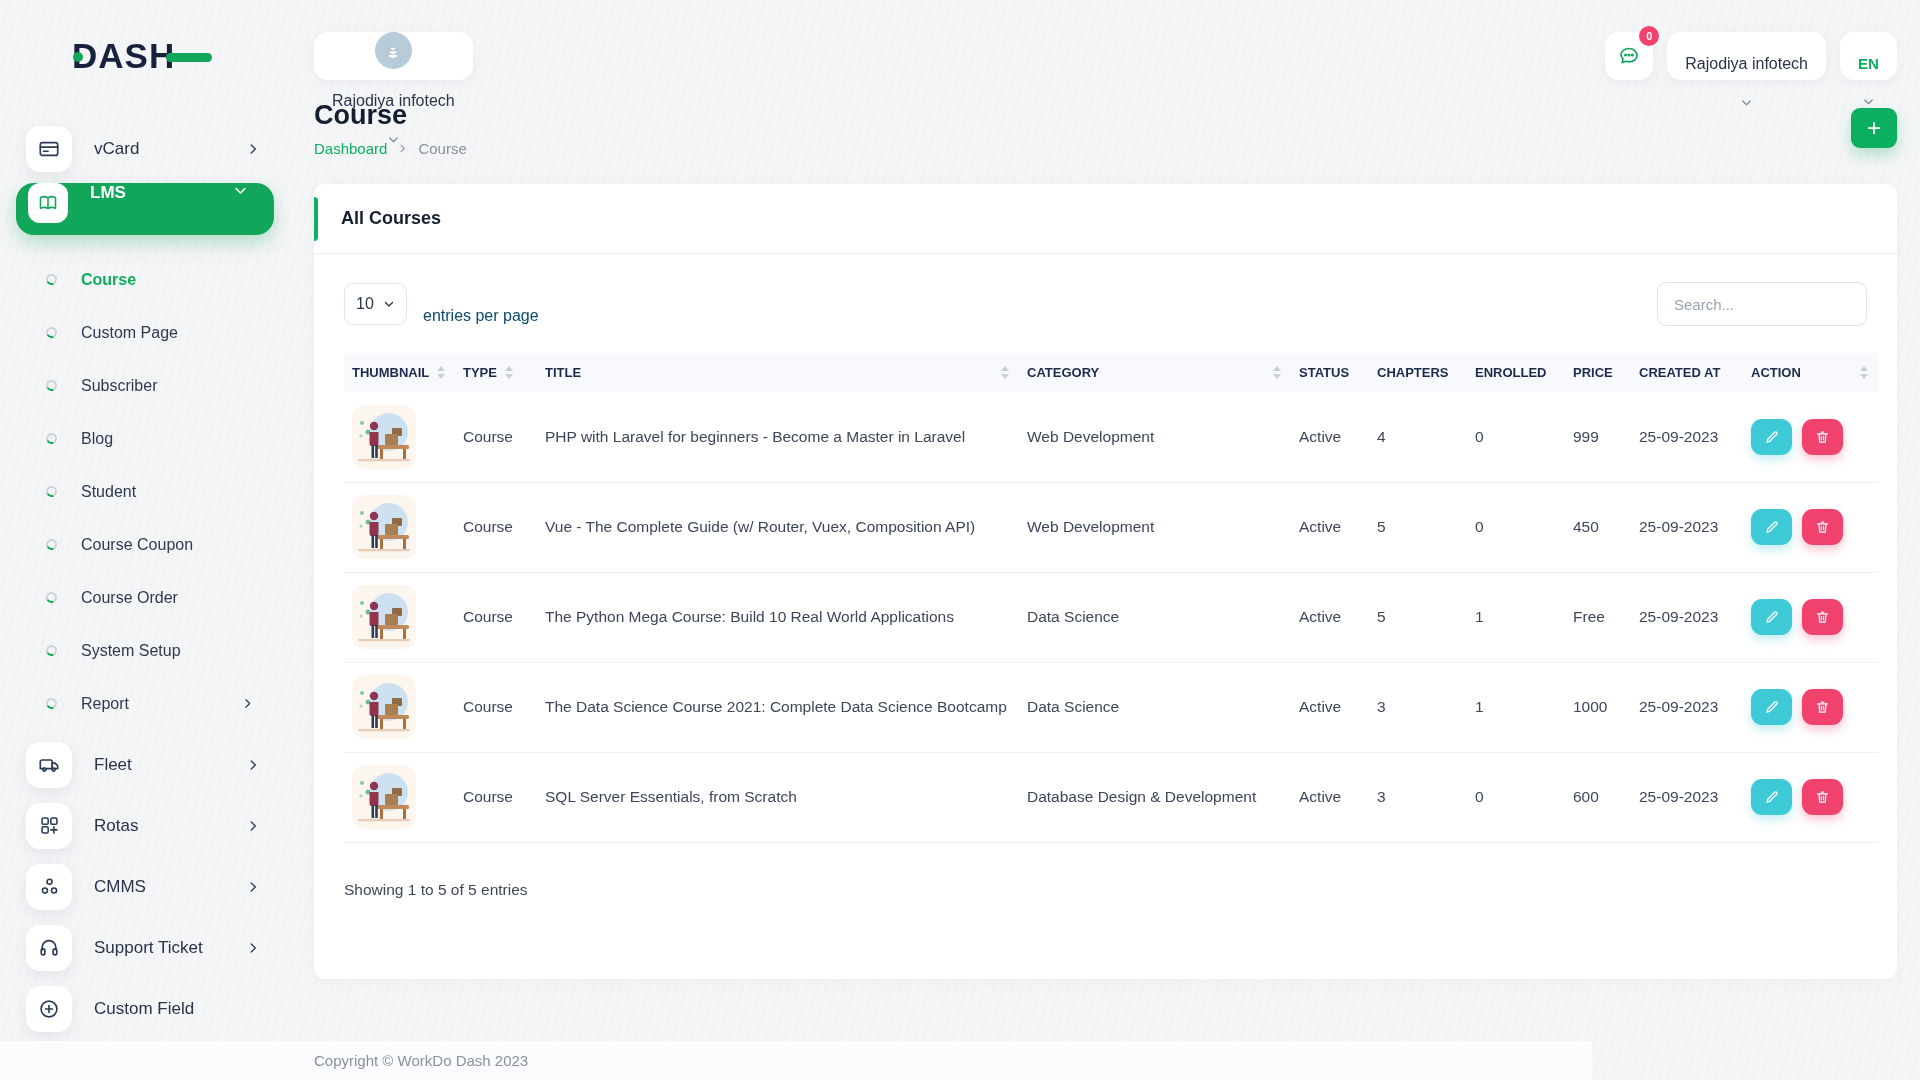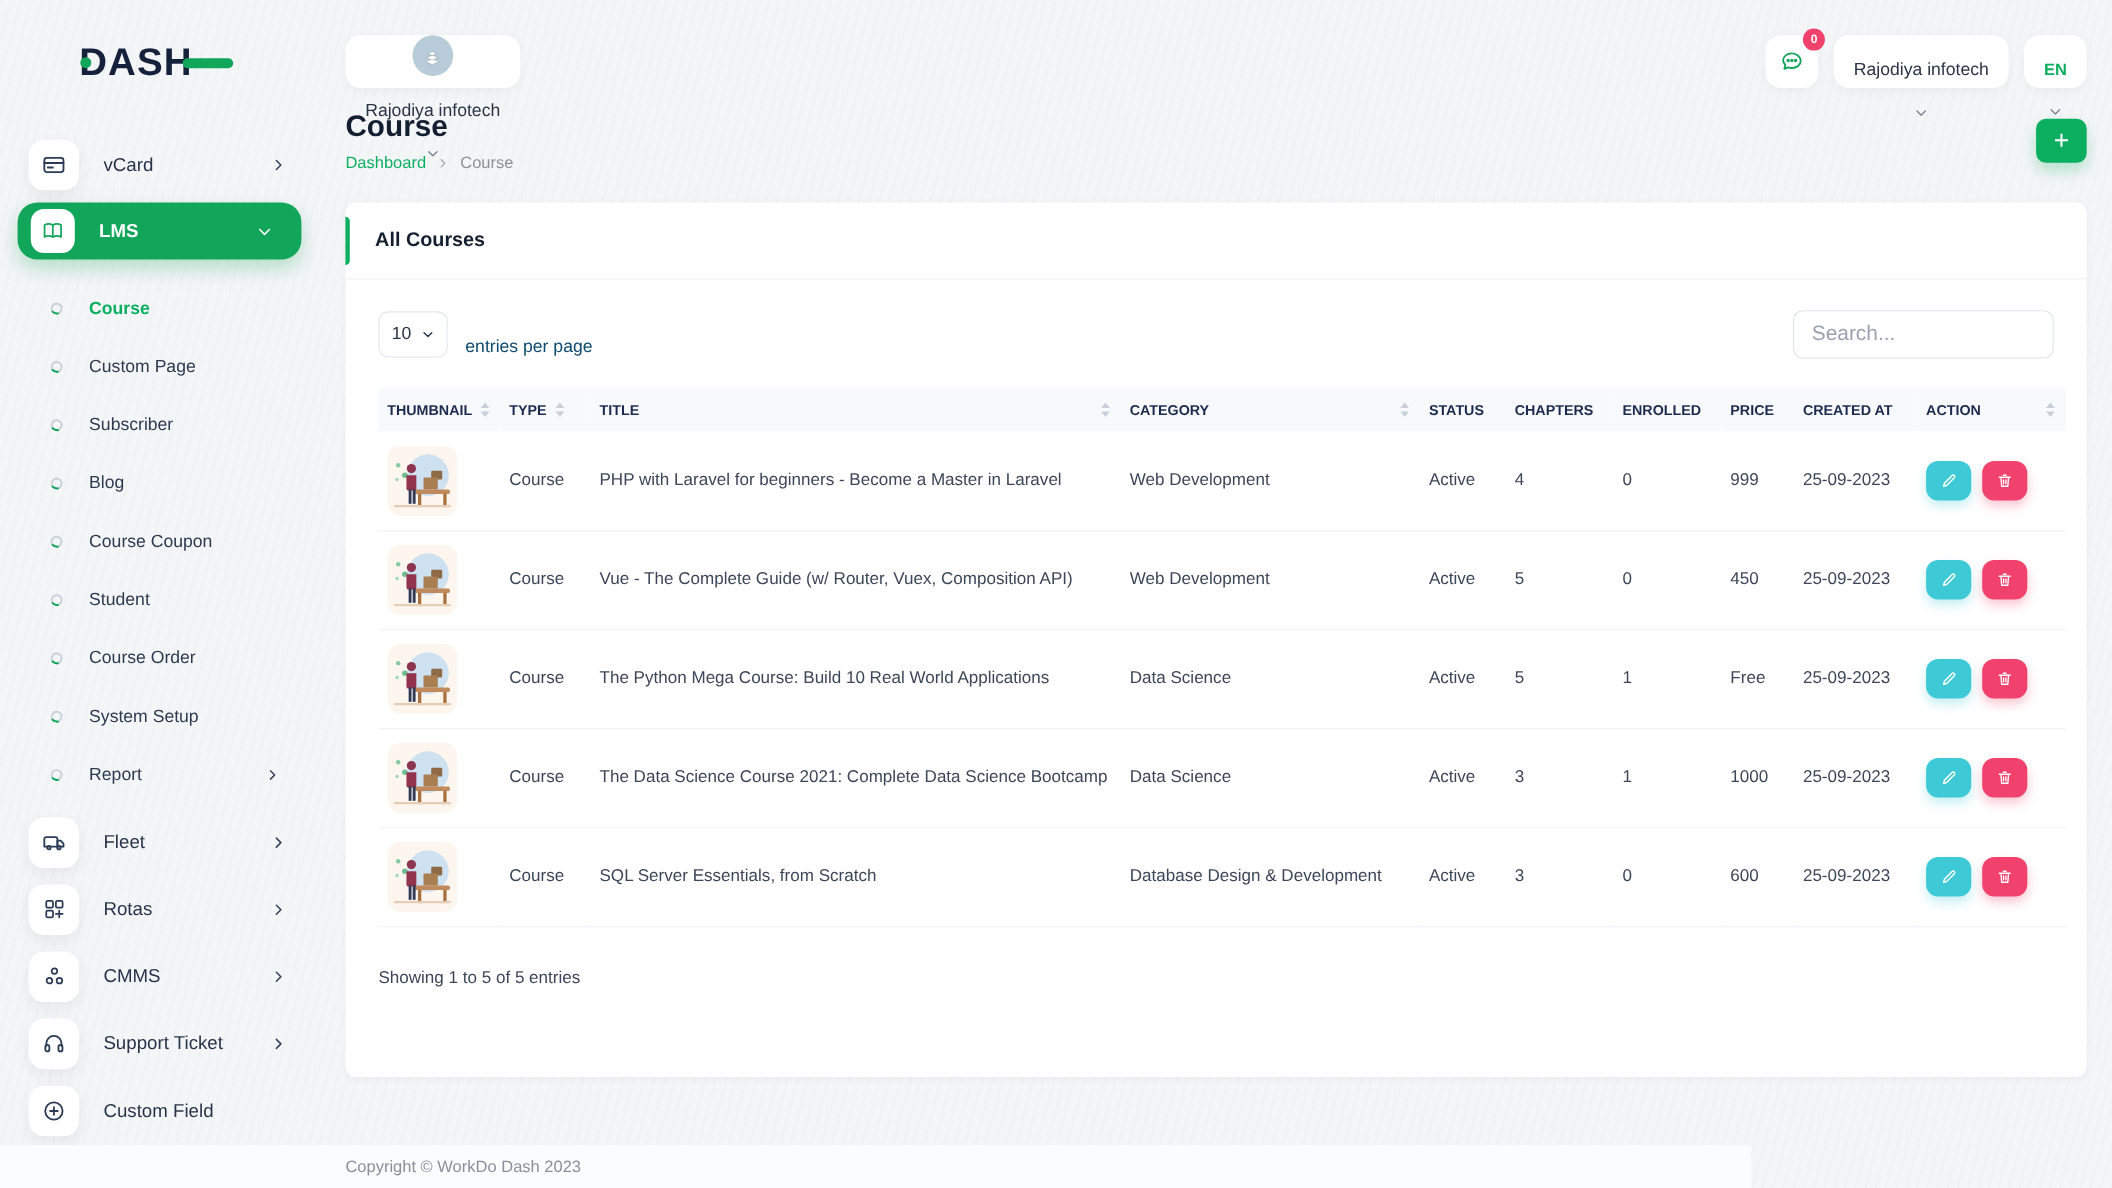--- a/index.html
+++ b/index.html
@@ -26,21 +26,21 @@
   }
   .icon-box {
     width:46px; height:46px; border-radius:14px; background:#ffffff;
     display:flex; align-items:center; justify-content:center; flex:none;
     box-shadow:0 5px 14px rgba(30,45,70,0.07); color:#2b3a55;
   }
   .nav-label { flex:1; font-size:17px; color:#28334a; }
   .chev { color:#33405a; display:flex; }
   .lms-pill {
     margin:4px 16px 6px 16px; height:52px; border-radius:18px;
-    background:#12a65b; display:flex; align-items:center; gap:22px;
+    background:#12a65b; display:flex; align-items:flex-start; gap:22px;
     padding:0 26px 0 12px; cursor:pointer;
     box-shadow:0 8px 18px rgba(18,166,91,0.28);
   }
   .lms-pill .icon-box { width:40px; height:40px; border-radius:12px; box-shadow:none; color:#12a65b; }
   .lms-pill .nav-label { color:#ffffff; font-weight:700; }
   .lms-pill .chev { color:#ffffff; }
   .submenu { padding:12px 0 4px 0; }
   .sub-item {
     height:53px; display:flex; align-items:center; gap:24px;
     padding:0 36px 0 46px; cursor:pointer;
@@ -103,22 +103,22 @@
 
   .controls { display:flex; align-items:center; justify-content:space-between; margin-bottom:27px; }
   .left-controls { display:flex; align-items:flex-end; gap:16px; }
   .select-box {
     width:63px; height:42px; border:1px solid #e1e5eb; border-radius:9px; background:#fff;
     display:flex; align-items:center; justify-content:center; gap:9px; cursor:pointer;
     font-size:16px; color:#2a3648;
   }
   .entries-label { font-size:16px; color:#0c4a6e; }
   .search-input {
-    width:237px; height:44px; border:1px solid #dfe3e9; border-radius:9px;
-    padding:0 16px; font-size:19px; color:#2a3648; outline:none; background:#fff;
+    width:210px; height:44px; border:1px solid #dfe3e9; border-radius:9px;
+    padding:0 16px; font-size:15px; color:#2a3648; outline:none; background:#fff;
     font-family:"Liberation Sans", sans-serif;
   }
   .search-input::placeholder { color:#9aa2b0; }
 
   table.courses { width:100%; border-collapse:collapse; table-layout:fixed; }
   thead th {
     background:#f7f9fc; height:39px; text-align:left; vertical-align:middle;
     font-size:13px; font-weight:700; color:#1c2b4d; padding:0 4px 0 8px;
   }
   th .th-flex { display:flex; align-items:center; gap:8px; }
@@ -208,25 +208,25 @@
         <div class="sub-item">
           <span class="bullet"></span>
           <span class="sub-label">Subscriber</span>
         </div>
         <div class="sub-item">
           <span class="bullet"></span>
           <span class="sub-label">Blog</span>
         </div>
         <div class="sub-item">
           <span class="bullet"></span>
+          <span class="sub-label">Student</span>
+        </div>
+        <div class="sub-item">
+          <span class="bullet"></span>
           <span class="sub-label">Course Coupon</span>
-        </div>
-        <div class="sub-item">
-          <span class="bullet"></span>
-          <span class="sub-label">Student</span>
         </div>
         <div class="sub-item">
           <span class="bullet"></span>
           <span class="sub-label">Course Order</span>
         </div>
         <div class="sub-item">
           <span class="bullet"></span>
           <span class="sub-label">System Setup</span>
         </div>
         <div class="sub-item">

